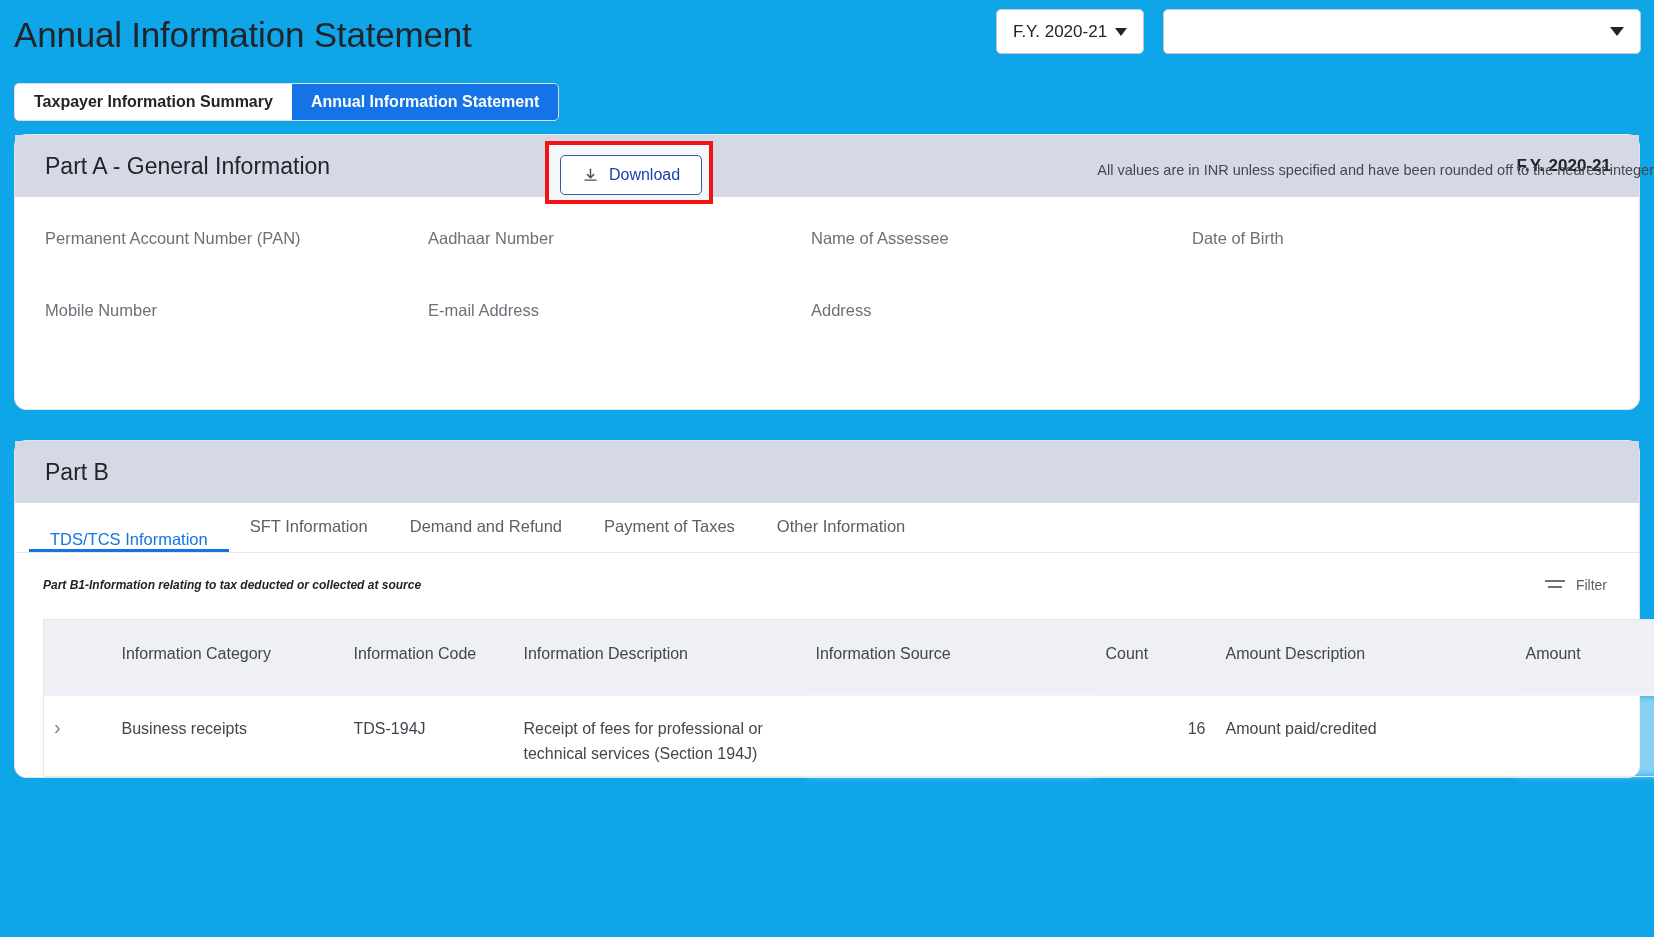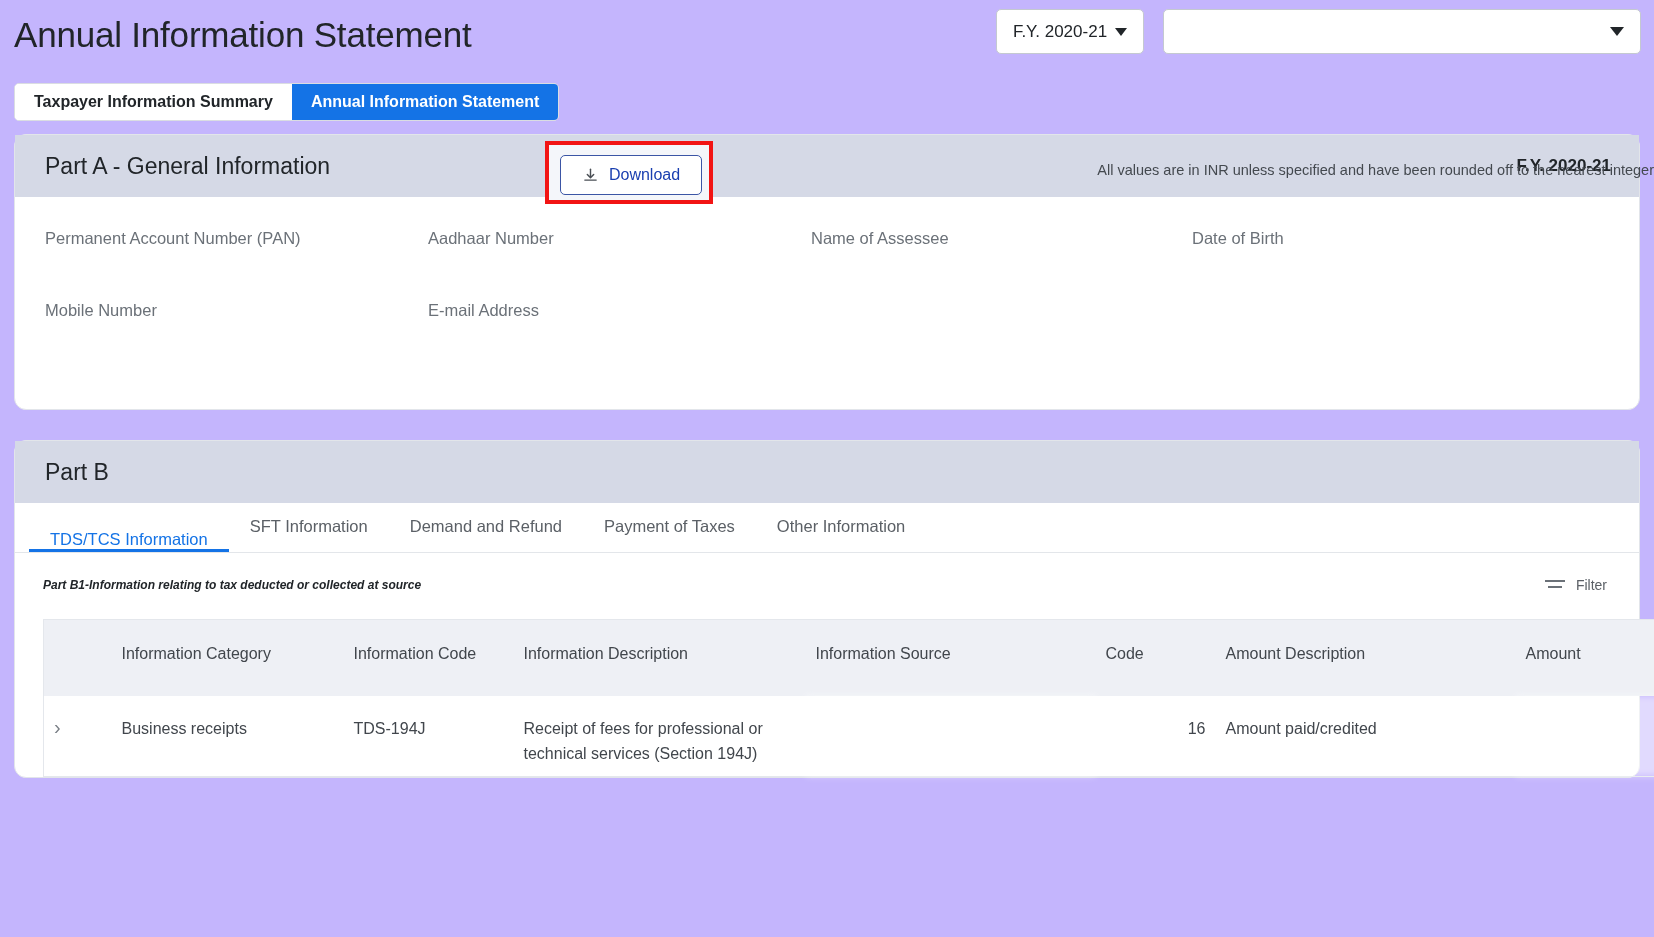--- a/index.html
+++ b/index.html
@@ -14,21 +14,21 @@
     font-family: "Liberation Sans", sans-serif;
     background: #f4f6fa;
     color: #212529;
     -webkit-font-smoothing: antialiased;
   }
 
   .page {
     position: relative;
     width: 1654px;
     height: 937px;
-    background: #c4b5fd;
+    background: #0ea5e9;
     overflow: hidden;
   }
 
   
   .top-row {
     position: relative;
     height: 72px;
   }
 
   .page-title {
@@ -381,20 +381,24 @@
           <div class="field-label">Date of Birth</div>
           <div class="field-value">&nbsp;</div>
         </div>
 
         <div>
           <div class="field-label">Mobile Number</div>
           <div class="field-value">&nbsp;</div>
         </div>
         <div>
           <div class="field-label">E-mail Address</div>
+          <div class="field-value">&nbsp;</div>
+        </div>
+        <div>
+          <div class="field-label">Address</div>
           <div class="field-value">&nbsp;</div>
         </div>
         <div>
           <div class="field-label"></div>
         </div>
 
       </div>
     </div>
   </div>
 
@@ -447,21 +451,21 @@
             <col class="col-amtdesc">
             <col class="col-amt">
         </colgroup>
         <thead>
           <tr>
             <th></th>
             <th>Information Category</th>
             <th>Information Code</th>
             <th>Information Description</th>
             <th>Information Source</th>
-            <th class="num">Code</th>
+            <th class="num">Count</th>
             <th>Amount Description</th>
             <th class="num">Amount</th>
           </tr>
         </thead>
         <tbody>
           <tr>
             <td class="chev-cell">
               <span class="chev">›</span>
             </td>
             <td>Business receipts</td>

